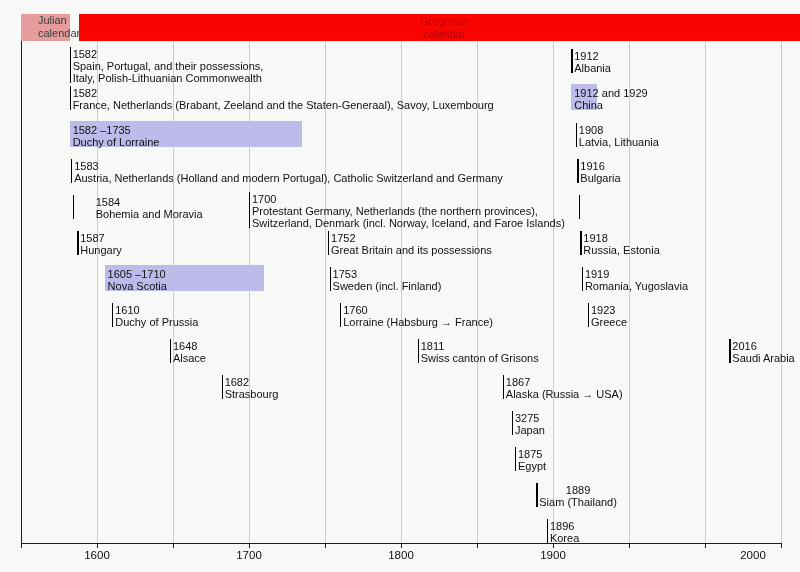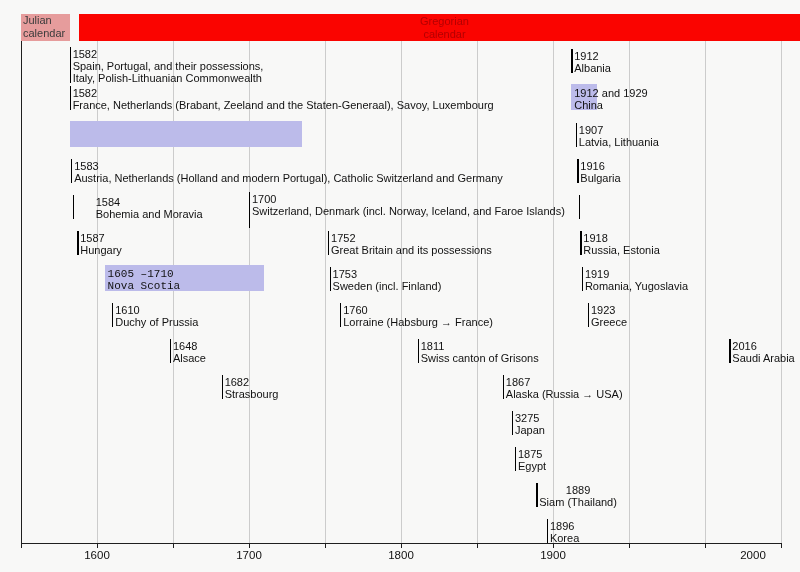--- a/index.html
+++ b/index.html
@@ -6,21 +6,21 @@
     --background:#f8f8f7; --gregorian-bar:#fa0400; --gregorian-text:#b40000;
     --julian-bar:#e69c9c; --julian-text:#3b3b3b; --range-highlight:#bcbbea;
     --gridline:#cccccc; --axis:#1f1f1f; --text:#111111;
   }
   html,body{margin:0;padding:0;}
   body{width:800px;height:572px;background:var(--background);
        font-family:"Liberation Sans",sans-serif;color:var(--text);}
   #stage{position:relative;width:800px;height:572px;overflow:hidden;}
   .layer{position:absolute;left:0;top:0;width:100%;height:100%;}
   #julian-box{position:absolute;top:14px;height:27px;background:var(--julian-bar);
-      color:var(--julian-text);font-size:11px;line-height:13px;padding-left:2px;
+      color:var(--julian-text);font-size:11px;line-height:13px;padding-left:17px;
       box-sizing:border-box;z-index:3;}
   #greg-bar{position:absolute;top:14px;height:27px;background:var(--gregorian-bar);z-index:3;
       display:flex;align-items:center;justify-content:center;}
   #greg-bar .bar-label{color:var(--gregorian-text);font-size:11px;line-height:13px;text-align:center;}
   .bar-line{display:block;}
   #left-border{position:absolute;left:20.5px;top:14px;width:1.5px;height:529px;
       background:var(--axis);z-index:2;}
   .gridline{position:absolute;top:41px;width:1px;height:502px;background:var(--gridline);z-index:1;}
   #x-axis-line{position:absolute;left:20.5px;top:542.5px;width:761px;height:1.5px;
       background:var(--axis);z-index:2;}
@@ -65,47 +65,52 @@
         <div>1582</div>
         <div>Spain, Portugal, and their possessions,</div>
         <div>Italy, Polish-Lithuanian Commonwealth</div>
       </div>
       <div class="tick-mark" style="left: 69.64px; top: 86px; height: 24px;"></div>
       <div class="entry-text" style="left: 72.64px; top: 87px;">
         <div>1582</div>
         <div>France, Netherlands (Brabant, Zeeland and the Staten-Generaal), Savoy, Luxembourg</div>
       </div>
       <div class="range-box" style="left: 69.64px; width: 232.56px; top: 121px;"></div>
+      <div class="entry-text" style="left: 72.64px; top: 124px;">
+        <div>1582 –1735</div>
+        <div>Duchy of Lorraine</div>
+      </div>
       <div class="tick-mark" style="left: 71.16px; top: 159px; height: 24px;"></div>
       <div class="entry-text" style="left: 74.16px; top: 160px;">
         <div>1583</div>
         <div>Austria, Netherlands (Holland and modern Portugal), Catholic Switzerland and Germany</div>
       </div>
       <div class="tick-mark" style="left: 72.68px; top: 195px; height: 24px;"></div>
       <div class="entry-text" style="left: 75.68px; top: 196px; margin-left: 20px;">
         <div>1584</div>
         <div>Bohemia and Moravia</div>
       </div>
       <div class="tick-mark" style="left: 249px; top: 192px; height: 36px;"></div>
       <div class="entry-text" style="left: 252px; top: 193px;">
         <div>1700</div>
+        <div>Protestant Germany, Netherlands (the northern provinces),</div>
         <div>Switzerland, Denmark (incl. Norway, Iceland, and Faroe Islands)</div>
       </div>
       <div class="tick-mark" style="left: 77.24px; top: 231px; height: 24px;"></div>
       <div class="entry-text" style="left: 80.24px; top: 232px;">
         <div>1587</div>
         <div>Hungary</div>
       </div>
       <div class="tick-mark" style="left: 328.04px; top: 231px; height: 24px;"></div>
       <div class="entry-text" style="left: 331.04px; top: 232px;">
         <div>1752</div>
         <div>Great Britain and its possessions</div>
       </div>
       <div class="range-box" style="left: 104.6px; width: 159.6px; top: 265px;"></div>
-      <div class="entry-text" style="left: 107.6px; top: 268px; font-family: Liberation Mono, monospace;">
+      <div class="entry-text" style="left: 107.6px; top: 268px;">
         <div>1605 –1710</div>
         <div>Nova Scotia</div>
       </div>
       <div class="tick-mark" style="left: 329.56px; top: 267px; height: 24px;"></div>
       <div class="entry-text" style="left: 332.56px; top: 268px;">
         <div>1753</div>
         <div>Sweden (incl. Finland)</div>
       </div>
       <div class="tick-mark" style="left: 112.2px; top: 303px; height: 24px;"></div>
       <div class="entry-text" style="left: 115.2px; top: 304px;">
@@ -162,21 +167,21 @@
         <div>1912</div>
         <div>Albania</div>
       </div>
       <div class="range-box" style="left: 571.24px; width: 25.84px; top: 84px;"></div>
       <div class="entry-text" style="left: 574.24px; top: 87px;">
         <div>1912 and 1929</div>
         <div>China</div>
       </div>
       <div class="tick-mark" style="left: 575.8px; top: 123px; height: 24px;"></div>
       <div class="entry-text" style="left: 578.8px; top: 124px;">
-        <div>1907</div>
+        <div>1908</div>
         <div>Latvia, Lithuania</div>
       </div>
       <div class="tick-mark" style="left: 577.32px; top: 159px; height: 24px;"></div>
       <div class="entry-text" style="left: 580.32px; top: 160px;">
         <div>1916</div>
         <div>Bulgaria</div>
       </div>
       <div class="tick-mark" style="left: 578.84px; top: 195px; height: 24px;"></div>
       <div class="tick-mark" style="left: 580.36px; top: 231px; height: 24px;"></div>
       <div class="entry-text" style="left: 583.36px; top: 232px;">

